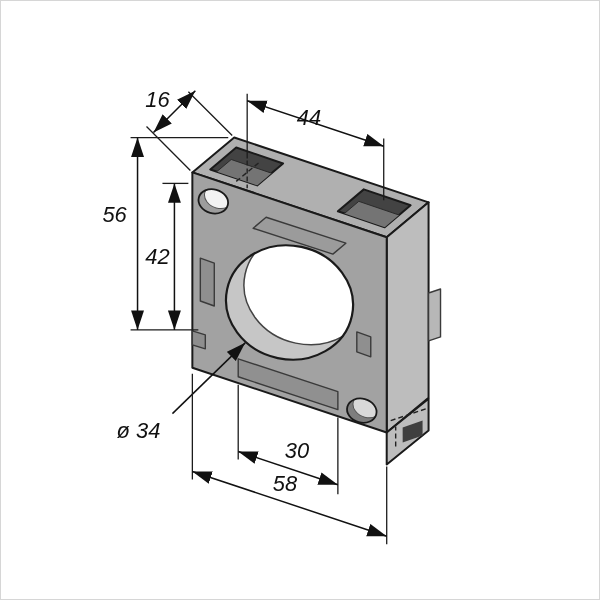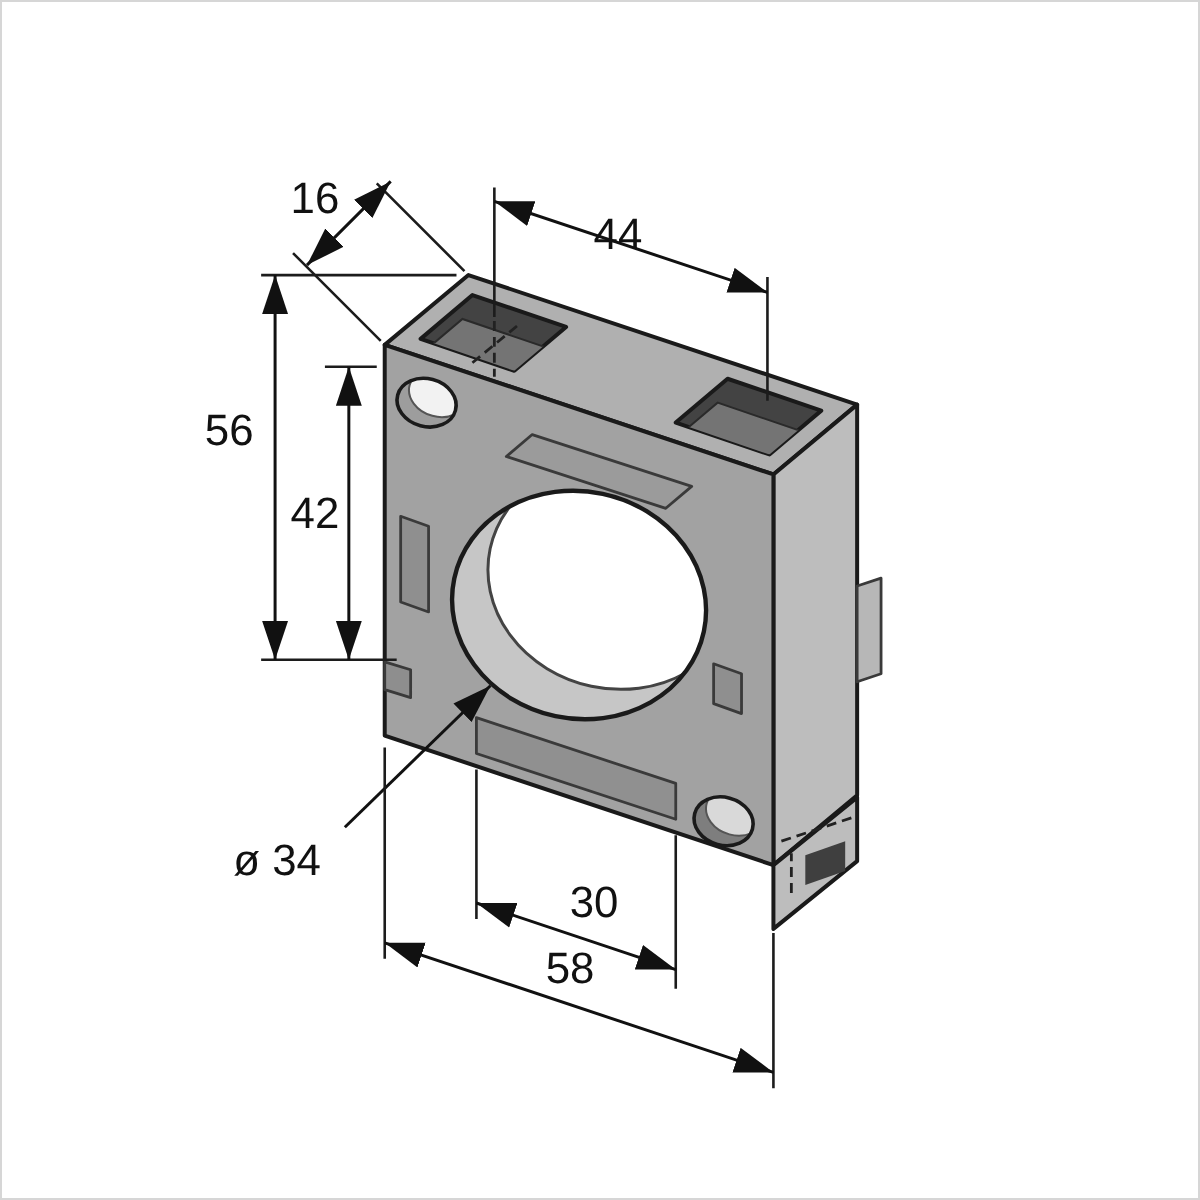--- a/index.html
+++ b/index.html
@@ -1,20 +1,21 @@
 <!DOCTYPE html>
 <html><head>
 <meta charset="utf-8">
 <style>
   html,body{margin:0;padding:0;background:#ffffff;}
   .frame{
     position:relative;width:598px;height:598px;
     border:1px solid #d6d6d6;background:#ffffff;
     font-family:"Liberation Sans", sans-serif;
     overflow:hidden;
+    font-style:italic;
   }
   svg{display:block;}
   text.dim{
     font-family:"Liberation Sans", sans-serif;
     font-size:22px;
     fill:#111111;
   }
   .ext{stroke:#1c1c1c;stroke-width:1.3;fill:none;}
   .dimline{stroke:#111111;stroke-width:1.5;fill:none;}
   .hidden-edge{stroke:#222222;stroke-width:1.4;fill:none;stroke-dasharray:5 3;}

